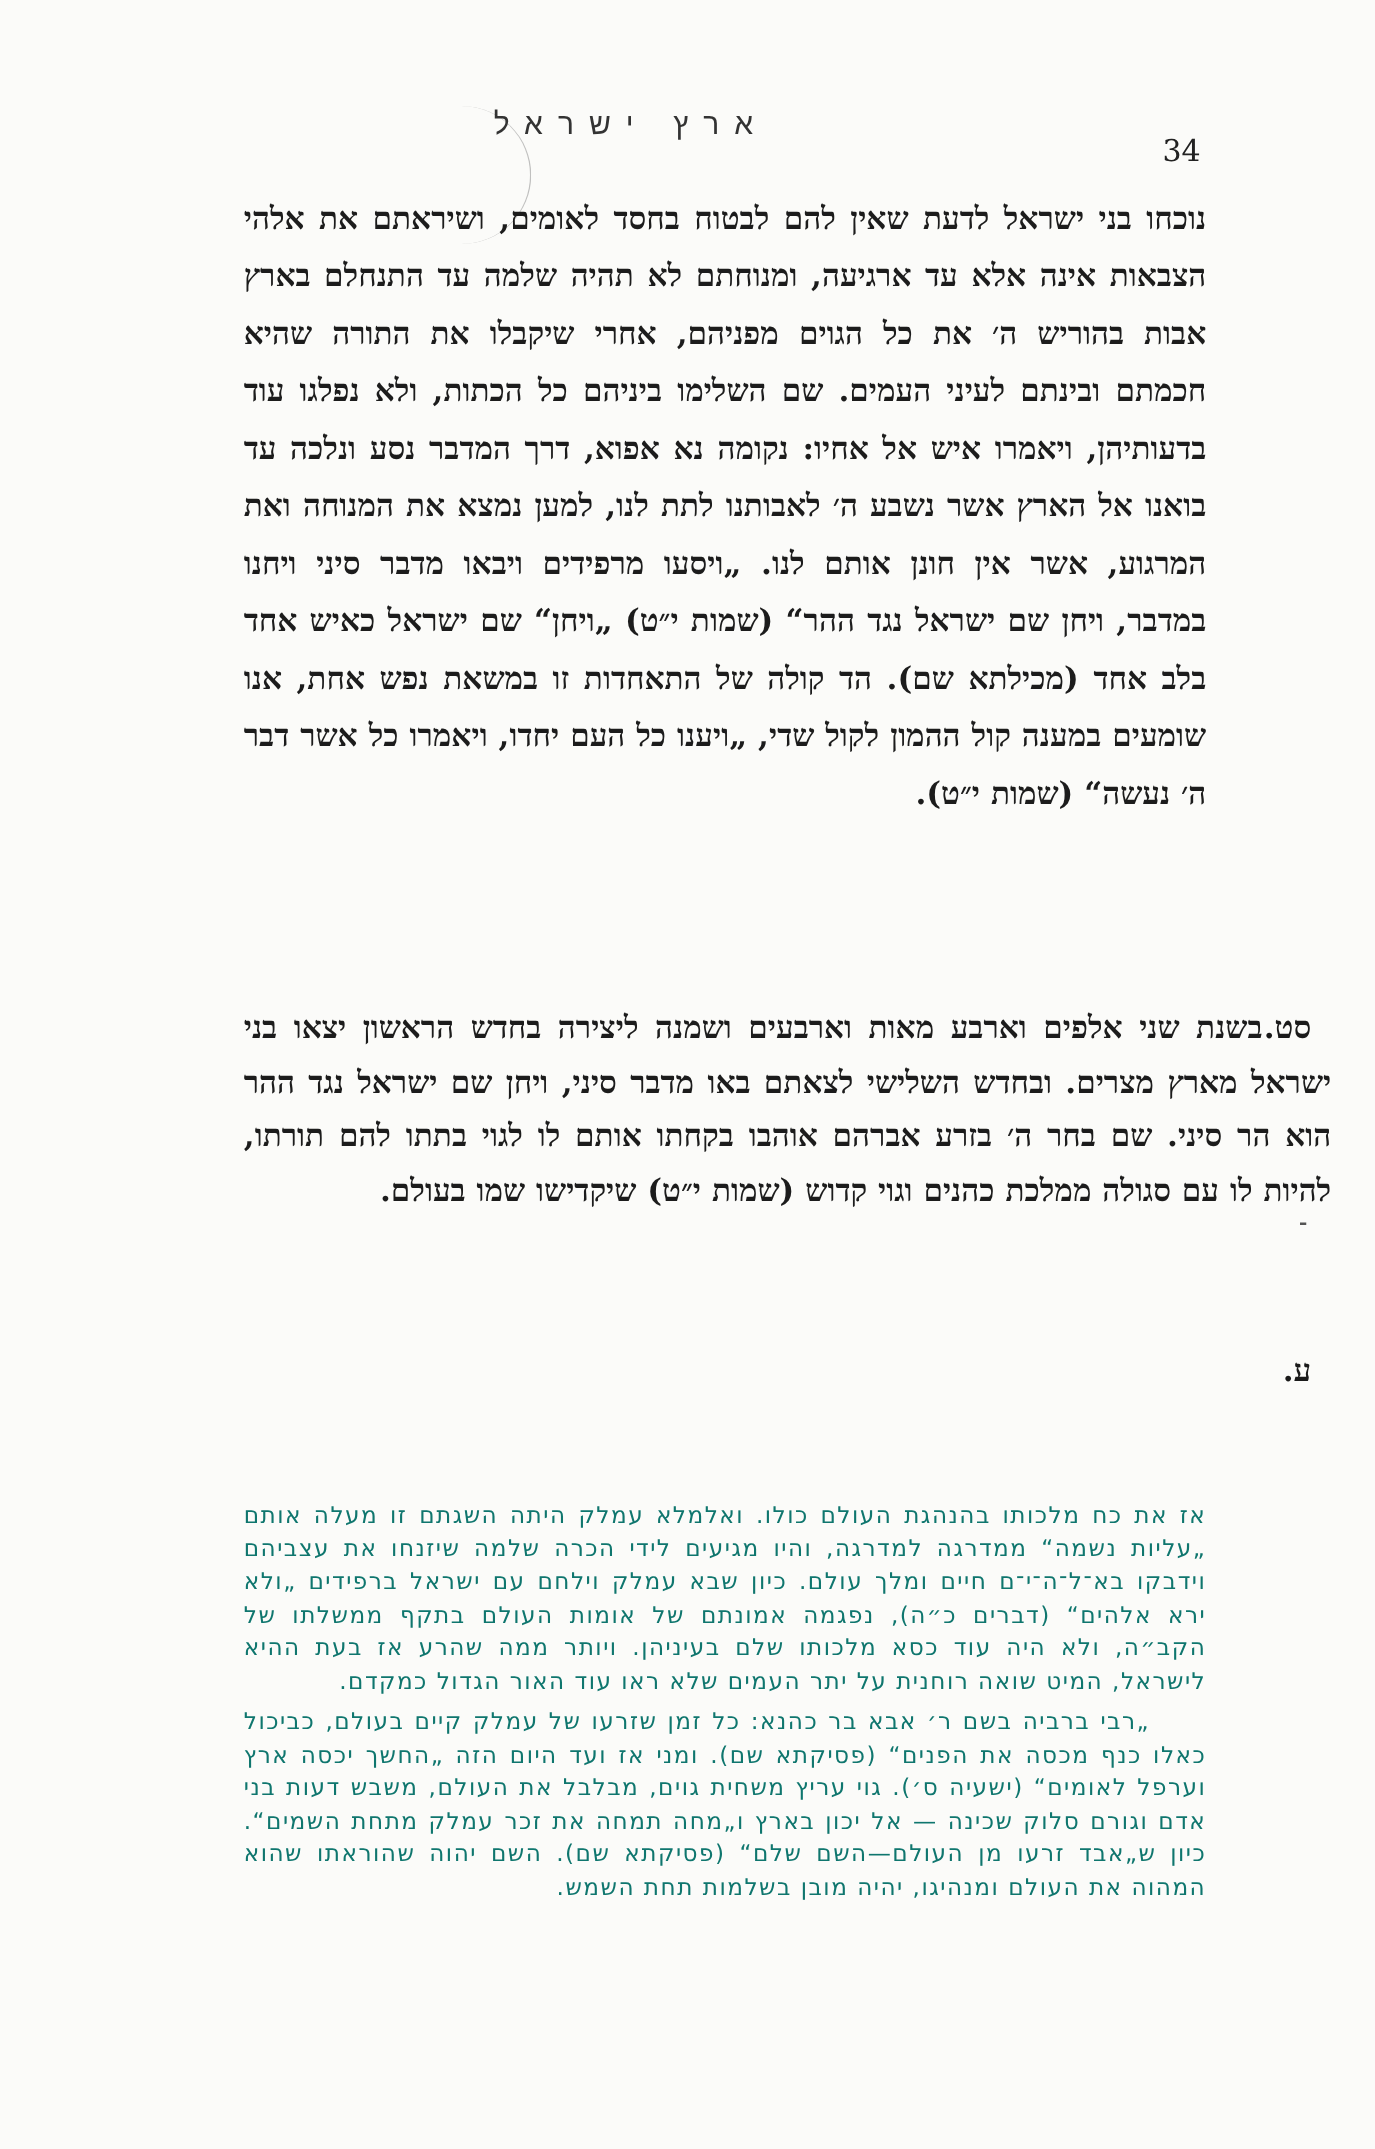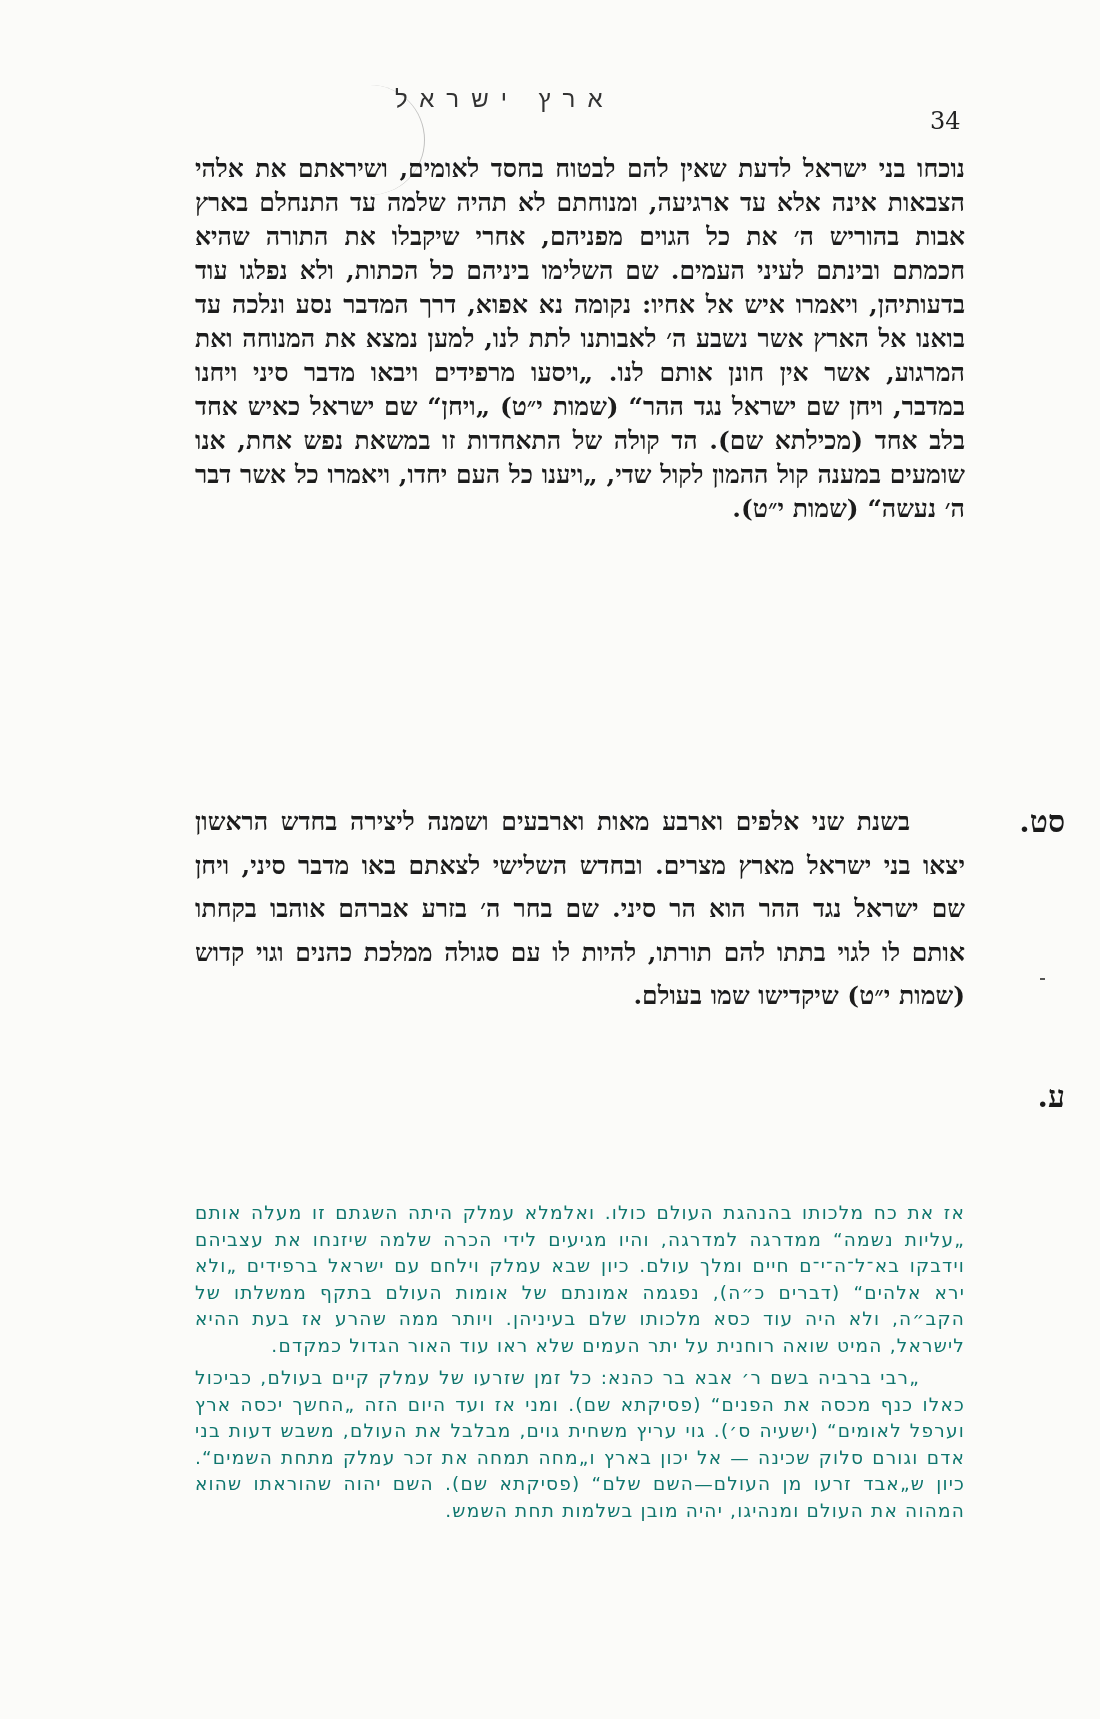--- a/index.html
+++ b/index.html
@@ -45,21 +45,21 @@
       margin-top: 20px;
     }
     .body-block {
       position: absolute;
       left: 195px;
       width: 770px;
       direction: rtl;
       text-align: justify;
       font-family: "DejaVu Serif", serif;
       font-size: 25px;
-      line-height: 34px;
+      line-height: 46px;
       font-weight: bold;
       color: #1c1c1c;
     }
     .body-block p { text-align-last: right; }
     .intro { top: 152px; }
     .section-heading {
       position: absolute;
       top: 735px;
       left: 0;
       width: 1100px;
@@ -71,29 +71,28 @@
       color: #111;
     }
     .numbered-para {
       position: absolute;
       left: 195px;
       width: 870px;
       direction: rtl;
     }
     .para-marker {
       position: absolute;
-      right: 0;
+      right: 16px;
       top: 0;
       font-family: "DejaVu Serif", serif;
-      font-size: 30px;
+      font-size: 25px;
       font-weight: bold;
       line-height: 43.5px;
     }
     .para-text {
-      margin-right: 100px;
       text-align: justify;
       text-align-last: right;
       font-family: "DejaVu Serif", serif;
       font-size: 25px;
       line-height: 43.5px;
       font-weight: bold;
       color: #1c1c1c;
     }
     .para-text .indent { display: inline-block; width: 55px; }
     .para-68 { top: 800px; }

